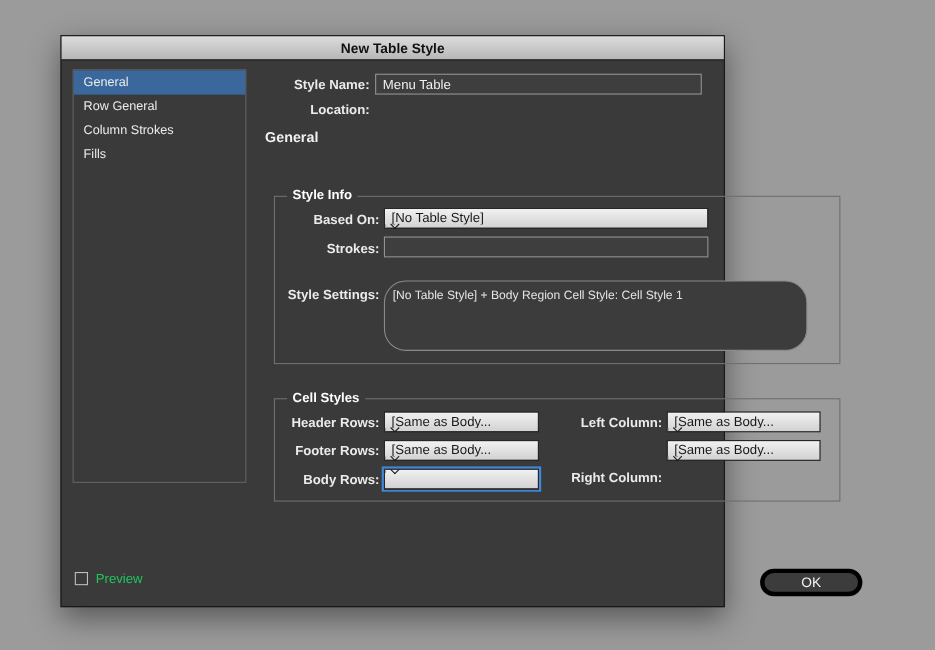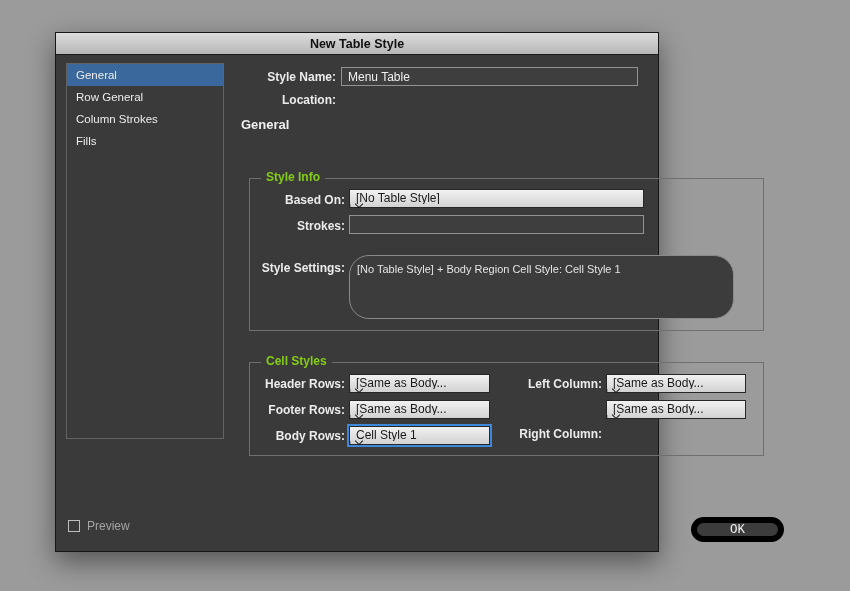--- a/index.html
+++ b/index.html
@@ -44,21 +44,21 @@
     background:#3e3e3e; border:1px solid #929292; color:#f0f0f0;
     font-size:12px; padding:0 6px;
     font-family:"Liberation Sans", sans-serif;
   }
   .group {
     position:absolute; border:1px solid #6f6f6f;
   }
   .group-legend {
     position:absolute; top:-9px; left:11px;
     background:#3a3a3a; padding:0 5px;
-    font-size:12px; font-weight:bold; color:#84cc16;
+    font-size:12px; font-weight:bold; color:#ffffff;
   }
   .dropdown {
     position:absolute; height:19px;
     background:linear-gradient(#f1f1f1,#d2d2d2);
     border:1px solid #262626;
     display:flex; align-items:stretch; cursor:default;flex-direction:column;
   }
   .dropdown.focused { box-shadow:0 0 0 2px #3f87d9; }
   .dd-value {
     flex:1; padding:0 6px; font-size:12px; color:#191919;
@@ -75,30 +75,30 @@
   }
   .settings-box {
     position:absolute; background:#3c3c3c; border:1px solid #8a8a8a;
     color:#e4e4e4; font-size:11px; padding:6px 7px; line-height:14px;
   }
   .checkbox {
     position:absolute; width:12px; height:12px;
     background:#3a3a3a; border:1px solid #bdbdbd;
   }
   .checkbox-label {
-    position:absolute; font-size:12px; color:#a3a3a3; height:16px; line-height:16px;
+    position:absolute; font-size:12px; color:#22c55e; height:16px; line-height:16px;
   }
   .btn {
     position:absolute; height:25px; border-radius:13px;
     background:#3c3c3c; color:#f2f2f2; font-size:12.5px;
     display:flex; align-items:center; justify-content:center;
     cursor:default;
   }
   .btn.cancel { border:1.5px solid #cfcfcf; }
-  .btn.ok { border:6px solid #000000;font-family:Liberation Mono, monospace; }
+  .btn.ok { border:4px solid #000000; }
 </style>
 </head>
 <body>
 
 <div class="dialog">
 
   <div class="titlebar">
     <span>New Table Style</span>
   </div>
 
@@ -172,21 +172,20 @@
   <div class="label" style="left:446px; top:369px; width:100px;margin-top:24px;">Right Column:</div>
   <div class="dropdown" style="left:550px; top:367px; width:140px;">
     <span class="dd-value">[Same as Body...</span>
     <span class="dd-arrow">
         <i class="chev"></i>
       </span>
   </div>
 
   <div class="label" style="left:189px; top:395px; width:100px;">Body Rows:</div>
   <div class="dropdown focused" style="left:293px; top:393px; width:141px;">
-    <span class="dd-value">Cell Style 1</span>
     <span class="dd-arrow">
         <i class="chev"></i>
       </span>
   </div>
 
   <div class="checkbox" style="left:12px; top:487px;"></div>
   <div class="checkbox-label" style="left:31px; top:485px;">Preview</div>
 
   <div class="btn ok" style="left:635px; top:484px; width:93px;">OK</div>
 

